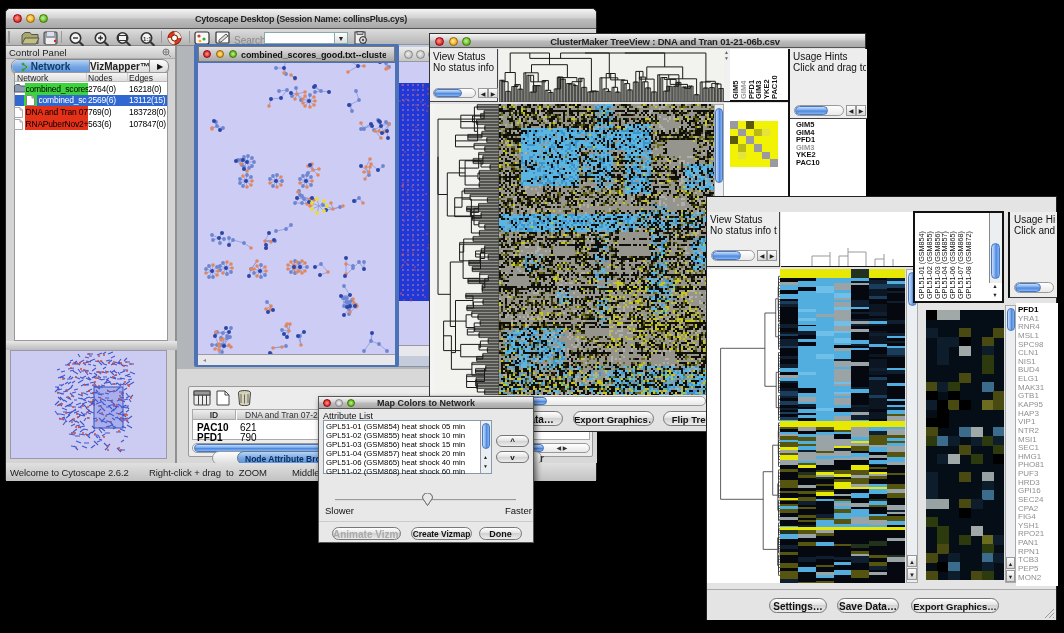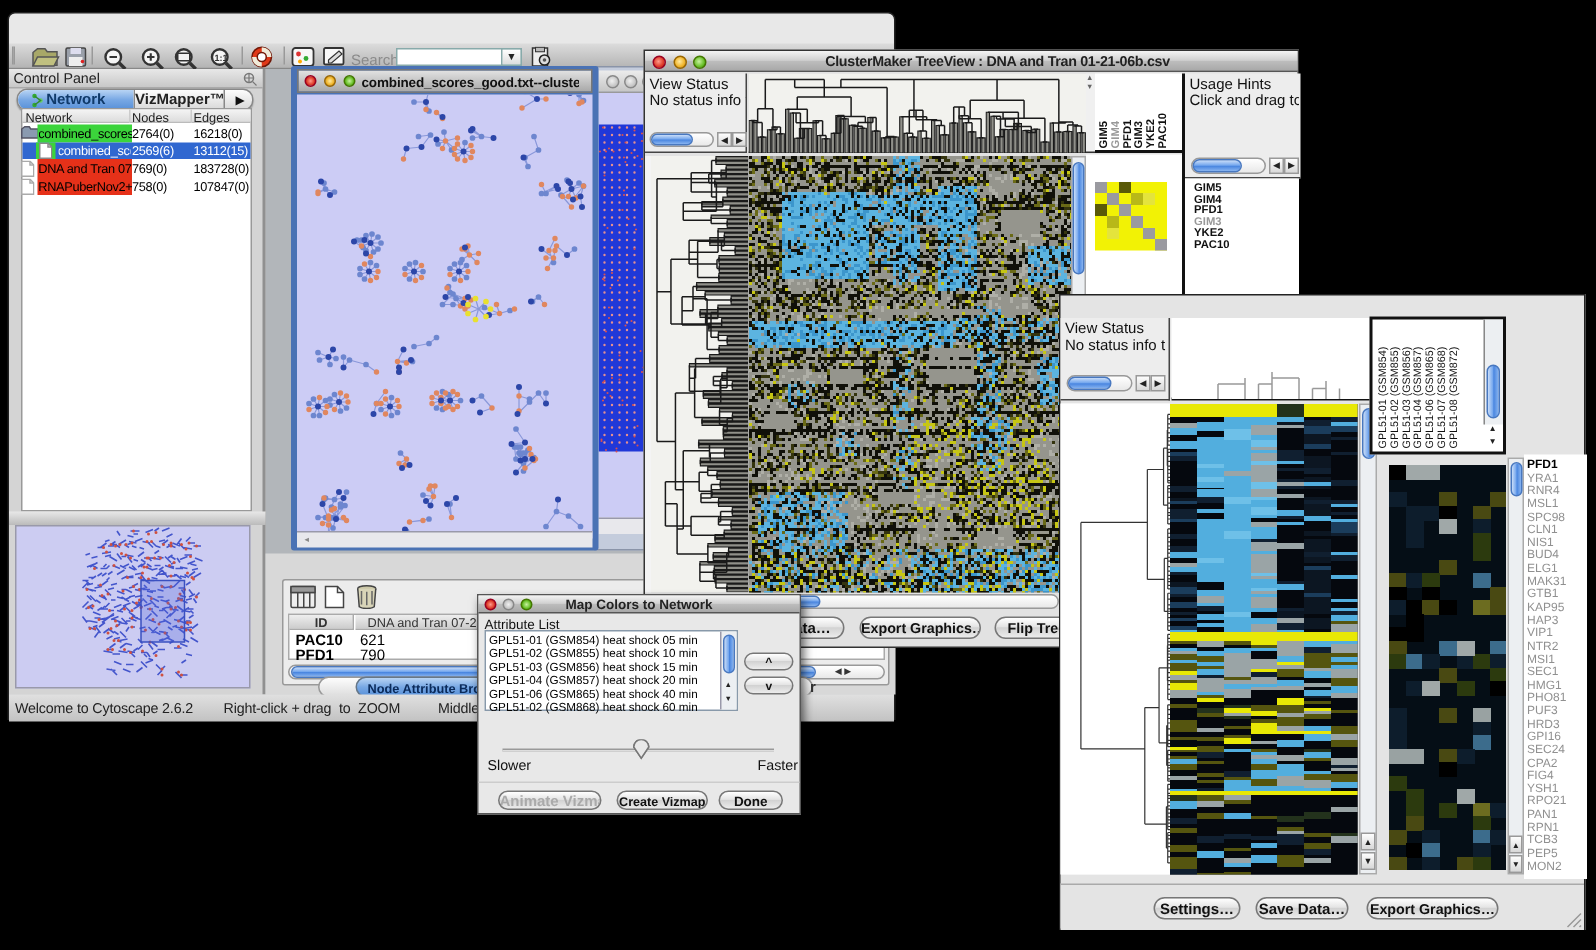--- a/index.html
+++ b/index.html
@@ -11,20 +11,26 @@
 .tlg{background:radial-gradient(circle at 3px 3px,#c8f0a0,#68c028 60%,#388008);border:0.5px solid #470}
 .tlx{background:radial-gradient(circle at 3px 3px,#f0f0f0,#c0c0c0 70%,#909090);border:0.5px solid #888}
 .aquabtn{position:absolute;white-space:nowrap;overflow:hidden;border:1px solid #777;border-radius:8px;background:linear-gradient(#fff,#e4e4e4 45%,#d2d2d2 50%,#ececec);text-align:center;font-weight:bold;color:#111}
 .sbtrack{position:absolute;background:linear-gradient(#fff,#e8e8e8);border:1px solid #999;border-radius:7px}
 .sbpill{position:absolute;border-radius:6px;background:linear-gradient(#c8dcf8,#76a8ee 45%,#4a86e0 55%,#88b4f0);border:1px solid #4878c0}
 .sbtrackv{position:absolute;background:#eceff2;border:1px solid #aaa}
 .pillv{position:absolute;border-radius:5px;background:linear-gradient(90deg,#c8dcf8,#76a8ee 45%,#4a86e0 55%,#88b4f0);border:1px solid #4878c0}
 .arrbtn{position:absolute;background:linear-gradient(#fdfdfd,#d8d8d8);border:1px solid #999;color:#222;text-align:center}
 </style></head><body>
 <div class="win" style="left:5px;top:8px;width:592px;height:472px;border:1px solid #222;border-radius:5px 5px 0 0">
+    <div class="titlebar" style="top:0;height:20px;border-radius:5px 5px 0 0">
+      <div class="tl tlr" style="left:7px;top:5px"></div>
+      <div class="tl tly" style="left:20px;top:5px"></div>
+      <div class="tl tlg" style="left:33px;top:5px"></div>
+      <div class="abs" style="left:0;right:0;top:5px;text-align:center;font-size:9px;letter-spacing:-0.25px;font-weight:bold;color:#222">Cytoscape Desktop (Session Name: collinsPlus.cys)</div>
+    </div>
     <div class="abs" style="left:0;top:20px;width:100%;height:17px;background:linear-gradient(#dcdcdc,#b4b4b4);border-bottom:1px solid #888">
       <div class="abs" style="left:2px;top:2px;width:2px;height:12px;border-left:1px solid #999;border-right:1px solid #999"></div>
       <svg class="abs" style="left:14px;top:2px" width="20" height="14" xmlns="http://www.w3.org/2000/svg">
         <path d="M2 4l3-2.5h5l1.5 2H18v9H2z" fill="#a8a868" stroke="#555"></path>
         <path d="M2 13l3-6h14l-3 6z" fill="#c0c080" stroke="#555"></path>
       </svg>
       <svg class="abs" style="left:37px;top:2px" width="16" height="14" xmlns="http://www.w3.org/2000/svg">
         <rect x="1" y="1" width="13" height="12" rx="1" fill="#9aa0aa" stroke="#444"></rect>
         <rect x="4" y="1" width="7" height="4" fill="#dde"></rect>
         <rect x="3" y="7" width="9" height="6" fill="#eee"></rect>
@@ -134,21 +140,21 @@
           <span class="abs" style="left:73px;top:0.8px">769(0)</span>
           <span class="abs" style="left:114px;top:0.8px">183728(0)</span>
         </div>
         <div class="abs" style="left:0;top:45.1px;width:100%;height:11.7px;font-size:8.5px;letter-spacing:-0.2px;color:#000">
           <svg class="abs" style="left:-1px;top:0.5px" width="9" height="11">
             <path d="M0.5 0.5h5.5l2.5 2.5v7.5h-8z" fill="#fff" stroke="#aaa"></path>
             <path d="M6 0.5v2.5h2.5" fill="none" stroke="#aaa"></path>
           </svg>
           <span class="abs" style="left:9.6px;top:0;width:63px;height:11.7px;background:#e63119;"></span>
           <span class="abs" style="left:10.5px;top:0.8px;white-space:nowrap;overflow:hidden;max-width:62px;display:inline-block;height:11px">RNAPuberNov2+!</span>
-          <span class="abs" style="left:73px;top:0.8px">758(0)</span>
+          <span class="abs" style="left:73px;top:0.8px">563(6)</span>
           <span class="abs" style="left:114px;top:0.8px">107847(0)</span>
         </div>
       </div>
       <div class="abs" style="left:0;top:295px;width:171px;height:9px;background:linear-gradient(#e8e8e8,#bbb)"></div>
       <div class="abs" style="left:4px;top:304px;width:157px;height:109px;background:#ccccf2;border:1px solid #99a"><svg width="157" height="109" xmlns="http://www.w3.org/2000/svg">
           <path d="M54 14l5 0M56 14l4 -3M59 10l3 -1M61 13l4 0M63 12l3 -2M64 12l3 0M66 12l3 2M68 12l5 -3M72 12l3 2M74 12l3 -1M75 10l5 1M77 13l3 1M79 10l5 -2M82 14l3 1M84 10l5 1M87 10l4 4M90 10l3 3M93 13l3 1M95 10l4 -1M97 12l4 -3M100 14l4 -2M101 12l5 2M104 11l5 2M107 12l3 -4M108 11l4 4M111 14l6 1M113 10l3 -3M115 11l4 0M118 13l5 -0M46 19l3 -1M50 21l4 -1M57 18l6 -1M59 20l4 -1M62 20l5 3M67 18l3 4M70 20l3 -0M73 19l5 1M74 20l3 4M78 22l3 1M81 20l4 -3M83 22l3 2M85 21l6 0M88 21l2 2M90 21l6 1M92 18l3 -2M94 20l4 1M99 20l4 4M101 21l3 -2M103 20l3 2M107 21l2 3M109 22l5 -2M112 19l4 -0M114 19l3 0M119 21l5 2M47 27l5 -2M49 27l5 -3M51 26l3 2M56 28l4 -0M58 27l2 -2M60 28l2 -2M64 26l5 2M69 26l4 2M71 27l4 -2M75 27l4 2M77 26l3 3M81 27l3 -2M83 27l3 -3M86 27l5 2M87 25l3 2M90 29l4 -1M92 26l4 -0M95 29l3 -2M97 29l4 5M99 26l6 2M101 26l4 1M103 25l3 -1M106 28l5 -0M109 27l5 1M114 25l5 -2M116 25l4 1M117 29l4 -1M44 36l4 -0M46 36l3 3M48 34l3 0M50 35l3 -2M54 33l3 -2M57 33l3 -2M60 36l2 -2M61 32l3 -2M67 32l5 -3M70 35l4 -2M72 34l6 -1M74 34l4 -0M79 32l5 -1M81 34l4 2M83 32l3 4M86 36l3 2M88 36l4 0M90 34l4 1M93 33l4 -4M95 32l5 -1M101 33l5 -0M105 32l3 1M106 32l4 3M109 33l4 1M112 32l3 2M115 33l4 -3M118 34l5 -3M44 41l4 -4M46 41l5 2M47 39l4 -1M49 42l4 1M52 41l5 -1M54 39l3 1M57 39l4 -3M59 42l4 4M61 42l4 -1M63 39l4 -1M67 43l5 2M70 42l3 -0M73 42l4 2M75 41l4 -1M77 40l4 -2M79 42l4 1M81 42l5 -1M84 42l5 -0M85 39l2 2M87 43l4 1M89 43l4 0M94 42l4 1M96 39l3 2M98 41l5 -1M102 41l3 -1M105 40l4 -4M108 41l4 0M110 42l2 3M113 39l3 -2M115 42l3 4M47 46l3 3M49 46l4 4M53 49l3 2M55 46l4 2M58 46l2 3M63 49l3 -0M67 47l4 1M70 47l5 3M72 49l4 -2M75 47l4 -1M77 50l5 3M79 47l5 -1M81 50l3 4M84 48l3 3M87 46l3 1M89 49l4 4M91 48l4 2M94 47l4 0M96 49l4 1M99 50l3 -1M100 50l4 4M106 50l5 -2M107 48l4 -0M109 46l4 1M110 49l4 2M113 49l4 -1M115 47l4 -2M118 48l2 3M119 47l3 -3M44 54l4 -4M46 55l5 -3M48 53l3 2M51 57l5 2M54 56l3 -2M56 55l5 0M57 55l2 -2M59 54l3 -3M62 56l3 0M65 54l5 -2M67 56l4 1M69 56l4 -3M71 53l5 -2M73 54l3 3M75 57l4 3M78 55l5 -3M80 53l4 -4M85 53l5 -2M87 55l4 -0M90 56l4 4M92 53l3 1M95 56l3 -0M97 55l3 -1M98 55l3 3M100 54l4 -0M102 53l3 3M105 55l3 1M107 53l4 3M110 57l5 -3M111 56l5 1M114 55l4 0M116 56l2 2M44 60l3 4M46 63l3 0M49 63l5 1M52 61l4 -0M55 62l5 -1M57 64l4 -3M60 61l5 -2M61 61l4 -3M63 62l5 -2M65 62l5 2M68 64l6 1M70 61l4 4M73 63l3 -0M75 61l5 2M77 60l4 1M79 61l4 1M86 62l4 -4M88 62l5 2M95 64l4 -1M98 62l5 3M100 61l3 -3M102 60l4 -4M105 62l4 1M108 63l4 -3M109 63l5 2M112 63l3 3M113 63l3 -0M115 61l3 -2M48 67l5 2M51 67l3 -1M53 67l3 4M55 67l4 -3M58 71l4 -3M61 68l4 3M65 70l3 2M66 67l3 -2M69 70l4 4M73 70l2 -3M76 67l3 0M82 68l4 -1M83 70l3 0M88 67l4 4M90 71l4 -4M92 70l4 2M95 70l6 1M96 70l5 1M99 71l3 3M101 67l3 2M104 67l3 -1M106 67l5 1M108 68l4 3M110 67l5 2M112 68l5 -1M115 69l3 3M117 68l4 -3M52 74l3 -4M60 75l4 -2M65 75l4 -1M67 76l3 1M69 76l5 -1M73 78l4 1M81 75l3 3M88 78l3 4M90 77l4 3M95 76l3 -1M97 76l4 -2M100 74l4 2M102 78l3 -2M109 78l5 2M111 75l4 2M116 74l5 3M58 83l6 1M60 82l4 0M62 81l4 -3M64 85l5 -0M68 83l6 1M69 81l4 -3M74 83l5 1M76 84l3 3M78 83l3 -2M81 82l3 -3M83 84l4 -0M85 85l2 2M87 84l2 3M91 85l3 -2M94 82l5 0M105 81l5 -0M113 85l4 1M65 90l5 2M73 92l5 0M83 90l4 4M86 91l5 -2M88 88l3 1M93 92l3 3M110 91l3 -2M60 95l6 1M63 95l4 4M71 95l5 2M80 97l4 -3M94 99l3 -3M96 96l3 -3M106 97l4 4M109 99l5 0M67 3l2 3M74 6l4 1M76 3l6 0M78 5l3 0M86 4l5 -2M92 3l3 -2M97 3l5 -2M100 7l4 -2" stroke="#4456cc" stroke-width="1.1" fill="none"></path>
           <path d="M58 14m-1 0a1 1 0 1 0 2 0a1 1 0 1 0 -2 0M63 12m-1 0a1 1 0 1 0 2 0a1 1 0 1 0 -2 0M66 13m-1 0a1 1 0 1 0 2 0a1 1 0 1 0 -2 0M69 12m-1 0a1 1 0 1 0 2 0a1 1 0 1 0 -2 0M73 12m-1 0a1 1 0 1 0 2 0a1 1 0 1 0 -2 0M77 11m-1 0a1 1 0 1 0 2 0a1 1 0 1 0 -2 0M87 10m-1 0a1 1 0 1 0 2 0a1 1 0 1 0 -2 0M90 10m-1 0a1 1 0 1 0 2 0a1 1 0 1 0 -2 0M98 12m-1 0a1 1 0 1 0 2 0a1 1 0 1 0 -2 0M103 13m-1 0a1 1 0 1 0 2 0a1 1 0 1 0 -2 0M103 11m-1 0a1 1 0 1 0 2 0a1 1 0 1 0 -2 0M110 12m-1 0a1 1 0 1 0 2 0a1 1 0 1 0 -2 0M113 15m-1 0a1 1 0 1 0 2 0a1 1 0 1 0 -2 0M115 11m-1 0a1 1 0 1 0 2 0a1 1 0 1 0 -2 0M120 13m-1 0a1 1 0 1 0 2 0a1 1 0 1 0 -2 0M60 17m-1 0a1 1 0 1 0 2 0a1 1 0 1 0 -2 0M70 18m-1 0a1 1 0 1 0 2 0a1 1 0 1 0 -2 0M73 19m-1 0a1 1 0 1 0 2 0a1 1 0 1 0 -2 0M76 21m-1 0a1 1 0 1 0 2 0a1 1 0 1 0 -2 0M87 21m-1 0a1 1 0 1 0 2 0a1 1 0 1 0 -2 0M88 21m-1 0a1 1 0 1 0 2 0a1 1 0 1 0 -2 0M92 21m-1 0a1 1 0 1 0 2 0a1 1 0 1 0 -2 0M96 21m-1 0a1 1 0 1 0 2 0a1 1 0 1 0 -2 0M116 20m-1 0a1 1 0 1 0 2 0a1 1 0 1 0 -2 0M52 28m-1 0a1 1 0 1 0 2 0a1 1 0 1 0 -2 0M65 26m-1 0a1 1 0 1 0 2 0a1 1 0 1 0 -2 0M85 27m-1 0a1 1 0 1 0 2 0a1 1 0 1 0 -2 0M87 27m-1 0a1 1 0 1 0 2 0a1 1 0 1 0 -2 0M102 26m-1 0a1 1 0 1 0 2 0a1 1 0 1 0 -2 0M105 24m-1 0a1 1 0 1 0 2 0a1 1 0 1 0 -2 0M74 34m-1 0a1 1 0 1 0 2 0a1 1 0 1 0 -2 0M83 34m-1 0a1 1 0 1 0 2 0a1 1 0 1 0 -2 0M84 31m-1 0a1 1 0 1 0 2 0a1 1 0 1 0 -2 0M88 35m-1 0a1 1 0 1 0 2 0a1 1 0 1 0 -2 0M103 33m-1 0a1 1 0 1 0 2 0a1 1 0 1 0 -2 0M114 31m-1 0a1 1 0 1 0 2 0a1 1 0 1 0 -2 0M117 34m-1 0a1 1 0 1 0 2 0a1 1 0 1 0 -2 0M118 35m-1 0a1 1 0 1 0 2 0a1 1 0 1 0 -2 0M47 42m-1 0a1 1 0 1 0 2 0a1 1 0 1 0 -2 0M56 39m-1 0a1 1 0 1 0 2 0a1 1 0 1 0 -2 0M71 43m-1 0a1 1 0 1 0 2 0a1 1 0 1 0 -2 0M78 40m-1 0a1 1 0 1 0 2 0a1 1 0 1 0 -2 0M82 42m-1 0a1 1 0 1 0 2 0a1 1 0 1 0 -2 0M97 40m-1 0a1 1 0 1 0 2 0a1 1 0 1 0 -2 0M103 40m-1 0a1 1 0 1 0 2 0a1 1 0 1 0 -2 0M112 42m-1 0a1 1 0 1 0 2 0a1 1 0 1 0 -2 0M57 46m-1 0a1 1 0 1 0 2 0a1 1 0 1 0 -2 0M61 45m-1 0a1 1 0 1 0 2 0a1 1 0 1 0 -2 0M80 51m-1 0a1 1 0 1 0 2 0a1 1 0 1 0 -2 0M82 49m-1 0a1 1 0 1 0 2 0a1 1 0 1 0 -2 0M90 48m-1 0a1 1 0 1 0 2 0a1 1 0 1 0 -2 0M101 51m-1 0a1 1 0 1 0 2 0a1 1 0 1 0 -2 0M108 48m-1 0a1 1 0 1 0 2 0a1 1 0 1 0 -2 0M109 45m-1 0a1 1 0 1 0 2 0a1 1 0 1 0 -2 0M110 49m-1 0a1 1 0 1 0 2 0a1 1 0 1 0 -2 0M120 47m-1 0a1 1 0 1 0 2 0a1 1 0 1 0 -2 0M48 54m-1 0a1 1 0 1 0 2 0a1 1 0 1 0 -2 0M51 53m-1 0a1 1 0 1 0 2 0a1 1 0 1 0 -2 0M62 56m-1 0a1 1 0 1 0 2 0a1 1 0 1 0 -2 0M72 55m-1 0a1 1 0 1 0 2 0a1 1 0 1 0 -2 0M77 56m-1 0a1 1 0 1 0 2 0a1 1 0 1 0 -2 0M83 54m-1 0a1 1 0 1 0 2 0a1 1 0 1 0 -2 0M89 55m-1 0a1 1 0 1 0 2 0a1 1 0 1 0 -2 0M103 55m-1 0a1 1 0 1 0 2 0a1 1 0 1 0 -2 0M106 54m-1 0a1 1 0 1 0 2 0a1 1 0 1 0 -2 0M55 62m-1 0a1 1 0 1 0 2 0a1 1 0 1 0 -2 0M66 63m-1 0a1 1 0 1 0 2 0a1 1 0 1 0 -2 0M77 61m-1 0a1 1 0 1 0 2 0a1 1 0 1 0 -2 0M91 62m-1 0a1 1 0 1 0 2 0a1 1 0 1 0 -2 0M95 65m-1 0a1 1 0 1 0 2 0a1 1 0 1 0 -2 0M108 63m-1 0a1 1 0 1 0 2 0a1 1 0 1 0 -2 0M114 64m-1 0a1 1 0 1 0 2 0a1 1 0 1 0 -2 0M116 64m-1 0a1 1 0 1 0 2 0a1 1 0 1 0 -2 0M49 68m-1 0a1 1 0 1 0 2 0a1 1 0 1 0 -2 0M52 68m-1 0a1 1 0 1 0 2 0a1 1 0 1 0 -2 0M61 71m-1 0a1 1 0 1 0 2 0a1 1 0 1 0 -2 0M63 68m-1 0a1 1 0 1 0 2 0a1 1 0 1 0 -2 0M67 66m-1 0a1 1 0 1 0 2 0a1 1 0 1 0 -2 0M77 67m-1 0a1 1 0 1 0 2 0a1 1 0 1 0 -2 0M86 69m-1 0a1 1 0 1 0 2 0a1 1 0 1 0 -2 0M99 71m-1 0a1 1 0 1 0 2 0a1 1 0 1 0 -2 0M110 67m-1 0a1 1 0 1 0 2 0a1 1 0 1 0 -2 0M113 69m-1 0a1 1 0 1 0 2 0a1 1 0 1 0 -2 0M116 69m-1 0a1 1 0 1 0 2 0a1 1 0 1 0 -2 0M65 76m-1 0a1 1 0 1 0 2 0a1 1 0 1 0 -2 0M68 76m-1 0a1 1 0 1 0 2 0a1 1 0 1 0 -2 0M89 77m-1 0a1 1 0 1 0 2 0a1 1 0 1 0 -2 0M61 82m-1 0a1 1 0 1 0 2 0a1 1 0 1 0 -2 0M64 82m-1 0a1 1 0 1 0 2 0a1 1 0 1 0 -2 0M72 82m-1 0a1 1 0 1 0 2 0a1 1 0 1 0 -2 0M76 84m-1 0a1 1 0 1 0 2 0a1 1 0 1 0 -2 0M84 83m-1 0a1 1 0 1 0 2 0a1 1 0 1 0 -2 0M93 86m-1 0a1 1 0 1 0 2 0a1 1 0 1 0 -2 0M108 80m-1 0a1 1 0 1 0 2 0a1 1 0 1 0 -2 0M97 99m-1 0a1 1 0 1 0 2 0a1 1 0 1 0 -2 0M97 95m-1 0a1 1 0 1 0 2 0a1 1 0 1 0 -2 0M108 97m-1 0a1 1 0 1 0 2 0a1 1 0 1 0 -2 0M110 99m-1 0a1 1 0 1 0 2 0a1 1 0 1 0 -2 0M78 3m-1 0a1 1 0 1 0 2 0a1 1 0 1 0 -2 0M88 5m-1 0a1 1 0 1 0 2 0a1 1 0 1 0 -2 0M93 4m-1 0a1 1 0 1 0 2 0a1 1 0 1 0 -2 0" fill="#cf5040"></path>
           <rect x="83" y="36" width="29" height="41" fill="rgba(80,100,220,0.28)" stroke="#3a50c0"></rect>
         </svg></div>
     </div>
@@ -385,20 +391,26 @@
       <div class="abs" style="left:9.8px;bottom:2px;width:8px;height:86px;writing-mode:vertical-rl;transform:rotate(180deg);font-size:7.2px;color:#111;white-space:nowrap">GPL51-02 (GSM855)</div>
       <div class="abs" style="left:17.6px;bottom:2px;width:8px;height:86px;writing-mode:vertical-rl;transform:rotate(180deg);font-size:7.2px;color:#111;white-space:nowrap">GPL51-03 (GSM856)</div>
       <div class="abs" style="left:25.4px;bottom:2px;width:8px;height:86px;writing-mode:vertical-rl;transform:rotate(180deg);font-size:7.2px;color:#111;white-space:nowrap">GPL51-04 (GSM857)</div>
       <div class="abs" style="left:33.2px;bottom:2px;width:8px;height:86px;writing-mode:vertical-rl;transform:rotate(180deg);font-size:7.2px;color:#111;white-space:nowrap">GPL51-06 (GSM865)</div>
       <div class="abs" style="left:41.0px;bottom:2px;width:8px;height:86px;writing-mode:vertical-rl;transform:rotate(180deg);font-size:7.2px;color:#111;white-space:nowrap">GPL51-07 (GSM868)</div>
       <div class="abs" style="left:48.8px;bottom:2px;width:8px;height:86px;writing-mode:vertical-rl;transform:rotate(180deg);font-size:7.2px;color:#111;white-space:nowrap">GPL51-08 (GSM872)</div>
       <div class="sbtrackv" style="right:0px;top:0;width:13px;height:70px;border:none;border-left:1px solid #888"></div>
       <div class="pillv" style="right:2px;top:30px;width:9px;height:36px"></div>
       <div class="abs" style="right:2px;top:70px;width:10px;height:9px;font-size:5.5px;text-align:center;color:#222">▲</div>
       <div class="abs" style="right:2px;top:79px;width:10px;height:9px;font-size:5.5px;text-align:center;color:#222">▼</div>
+    </div>
+    <div class="abs" style="left:301px;top:15px;width:49px;height:86px;background:#ededed;border-left:2px solid #111;border-bottom:1px solid #444">
+      <div class="abs" style="left:4px;top:2px;font-size:10px;color:#111;white-space:nowrap">Usage Hi</div>
+      <div class="abs" style="left:4px;top:13px;font-size:10px;color:#111;white-space:nowrap">Click and</div>
+      <div class="sbtrack" style="left:4px;top:70px;width:40px;height:11px"></div>
+      <div class="sbpill" style="left:5px;top:71px;width:26px;height:9px"></div>
     </div>
     <div class="abs" style="left:219px;top:113px;width:78px;height:270px;background:#050e16"><svg width="78" height="270" xmlns="http://www.w3.org/2000/svg" shape-rendering="crispEdges">
         <rect width="78" height="270" fill="#050e16"></rect>
         <rect x="0" y="0" width="12" height="10" fill="#000000"></rect>
         <rect x="11" y="0" width="12" height="10" fill="#000000"></rect>
         <rect x="22" y="0" width="12" height="10" fill="#3c6c8c"></rect>
         <rect x="0" y="18" width="12" height="10" fill="#0d1d2c"></rect>
         <rect x="33" y="18" width="12" height="10" fill="#494912"></rect>
         <rect x="67" y="18" width="12" height="10" fill="#494912"></rect>
         <rect x="11" y="27" width="12" height="10" fill="#0d1d2c"></rect>

